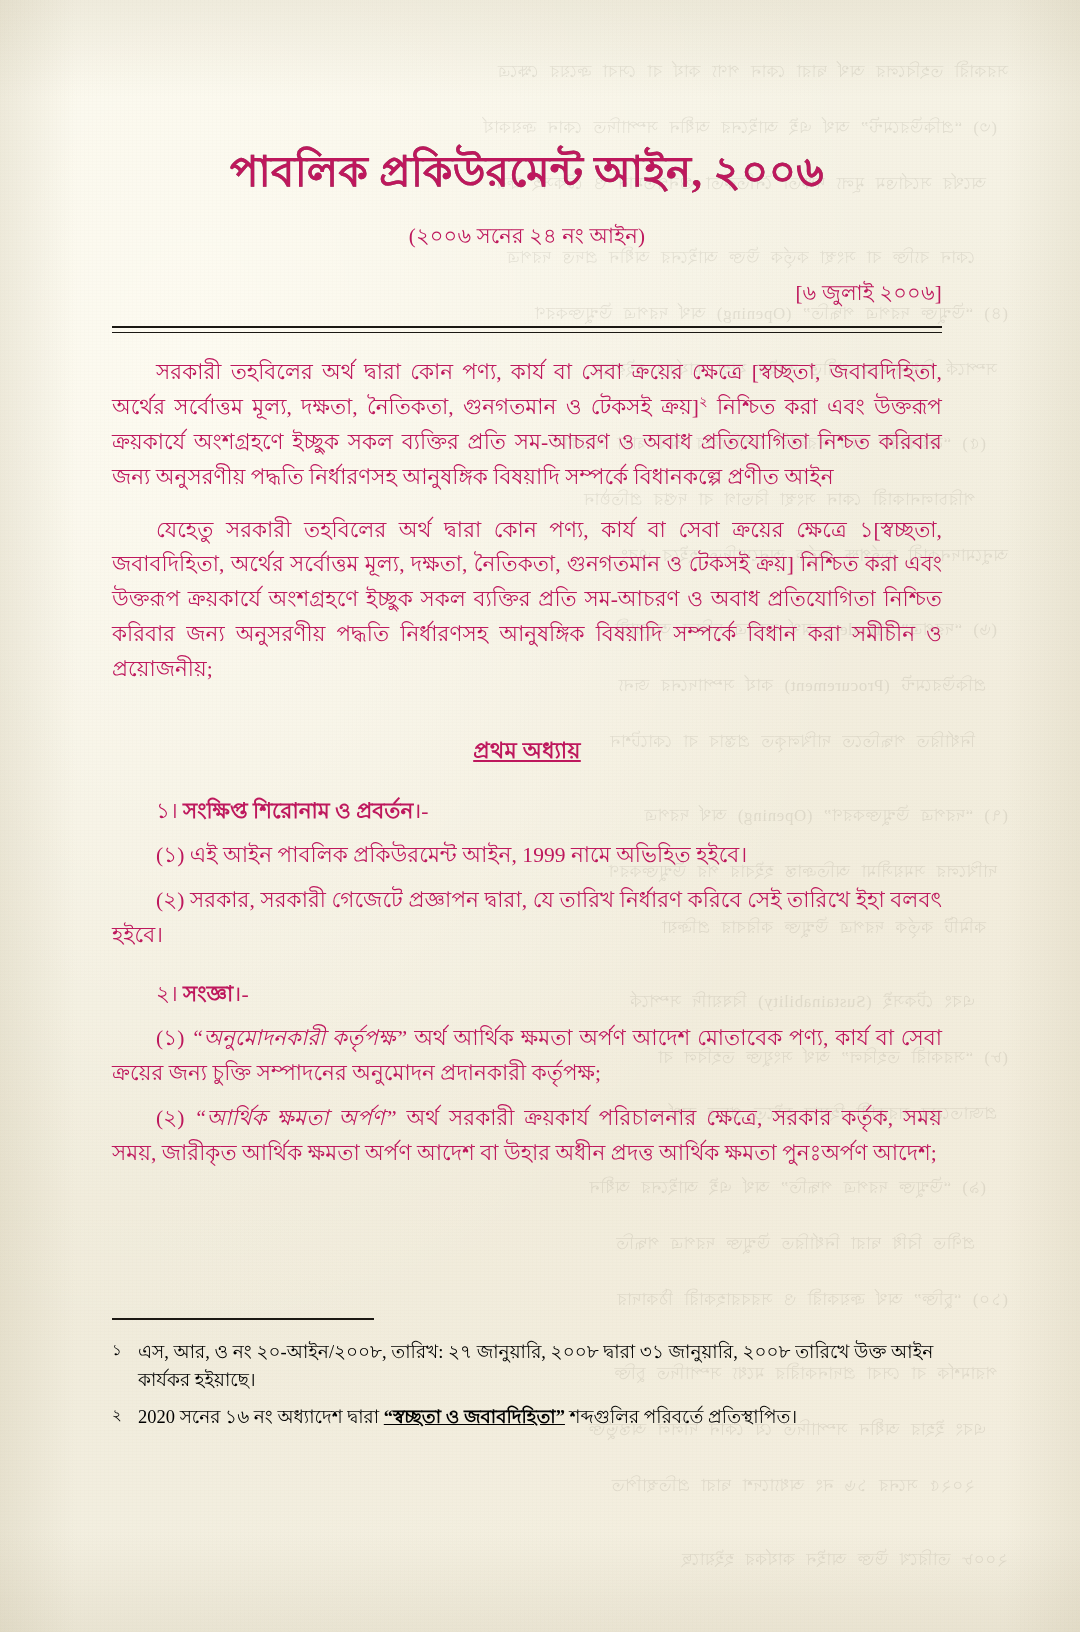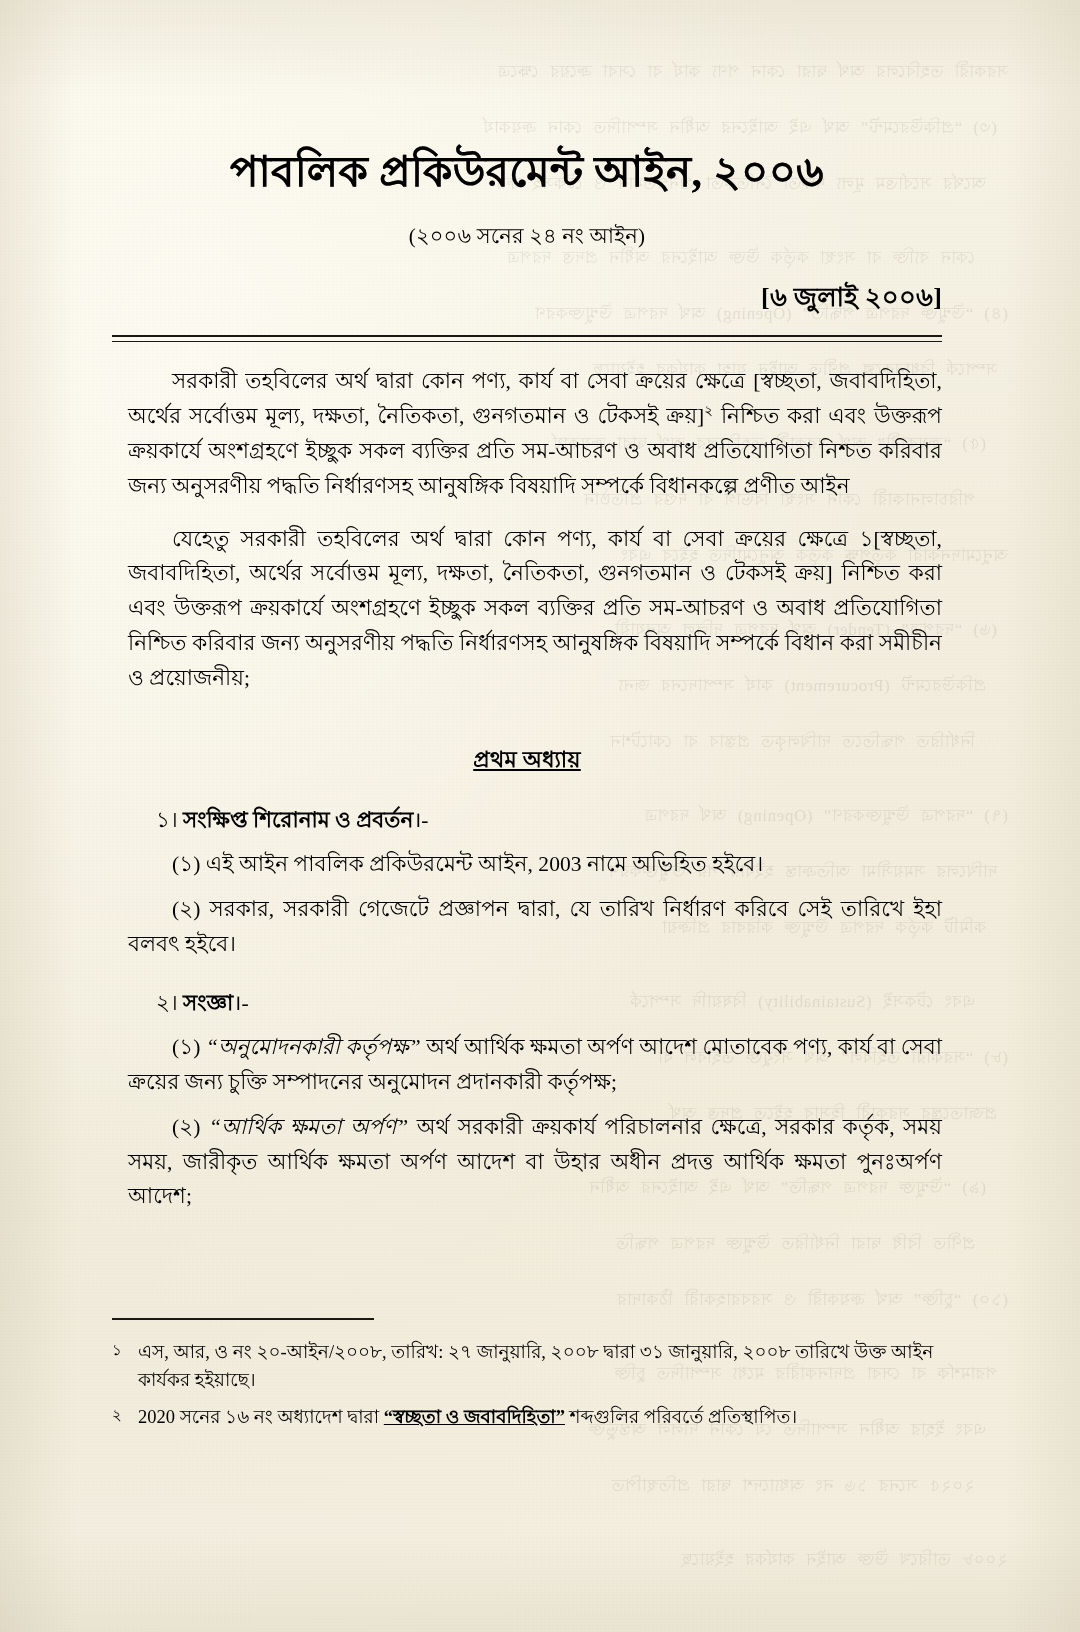--- a/index.html
+++ b/index.html
@@ -66,21 +66,21 @@
   .page {
     position: absolute;
     inset: 0;
     z-index: 5;
   }
   .content {
     position: absolute;
     left: 112px;
     top: 0;
     width: 830px;
-    color: #000000;
+    color: #be185d;
   }
 
   .doc-title {
     text-align: center;
     font-size: 42px;
     font-weight: bold;
     line-height: 1.15;
     letter-spacing: 0.4px;
     margin: 0;
     padding-top: 148px;
@@ -88,25 +88,24 @@
   }
   .doc-subtitle {
     text-align: center;
     font-size: 21px;
     margin: 0;
     padding-top: 24px;
     letter-spacing: 0.2px;
   }
   .doc-date {
     text-align: right;
-    font-size: 26px;
+    font-size: 21px;
     margin: 0;
     padding-top: 22px;
     letter-spacing: 0.2px;
-    font-weight: bold;
   }
 
   .rule-double {
     margin-top: 14px;
     border-top: 2.2px solid #1b1813;
     border-bottom: 1.3px solid #1b1813;
     height: 4px;
     width: 100%;
   }
 
@@ -114,21 +113,21 @@
     padding-top: 22px;
   }
   p.para {
     margin: 0;
     font-size: 21.5px;
     line-height: 1.62;
     text-align: justify;
     text-justify: inter-word;
     letter-spacing: 0.05px;
   }
-  p.indent { text-indent: 44px; margin-left: 16px; }
+  p.indent { text-indent: 44px; }
   p.gap    { margin-top: 10px; }
   p.gap-lg { margin-top: 18px; }
 
   .sup {
     font-size: 0.62em;
     vertical-align: super;
     line-height: 0;
   }
 
   .chapter-wrap {
@@ -247,21 +246,21 @@
       <p class="para indent gap-lg">যেহেতু সরকারী তহবিলের অর্থ দ্বারা কোন পণ্য, কার্য বা সেবা ক্রয়ের ক্ষেত্রে ১[স্বচ্ছতা, জবাবদিহিতা, অর্থের সর্বোত্তম মূল্য, দক্ষতা, নৈতিকতা, গুনগতমান ও টেকসই ক্রয়] নিশ্চিত করা এবং উক্তরূপ ক্রয়কার্যে অংশগ্রহণে ইচ্ছুক সকল ব্যক্তির প্রতি সম-আচরণ ও অবাধ প্রতিযোগিতা নিশ্চিত করিবার জন্য অনুসরণীয় পদ্ধতি নির্ধারণসহ আনুষঙ্গিক বিষয়াদি সম্পর্কে বিধান করা সমীচীন ও প্রয়োজনীয়;</p>
 
     </div>
 
     <div class="chapter-wrap">
       <p class="chapter-no">প্রথম অধ্যায়</p>
     </div>
 
     <p class="sec-head"><span>১।</span>&nbsp;<b>সংক্ষিপ্ত শিরোনাম ও প্রবর্তন</b><span>।-</span></p>
 
-    <p class="para indent gap"><span>(১)</span>&nbsp;<span>এই আইন পাবলিক প্রকিউরমেন্ট আইন, 2003 নামে অভিহিত হইবে।</span></p>
+    <p class="para indent gap"><span>(১)</span>&nbsp;<span>এই আইন পাবলিক প্রকিউরমেন্ট আইন, 1999 নামে অভিহিত হইবে।</span></p>
 
     <p class="para indent gap"><span>(২)</span>&nbsp;<span>সরকার, সরকারী গেজেটে প্রজ্ঞাপন দ্বারা, যে তারিখ নির্ধারণ করিবে সেই তারিখে ইহা বলবৎ হইবে।</span></p>
 
     <p class="sec-head"><span>২।</span>&nbsp;<b>সংজ্ঞা</b><span>।-</span></p>
 
 
     <p class="para indent gap"><span>(১)</span>&nbsp;<span class="defterm">“অনুমোদনকারী কর্তৃপক্ষ”</span><span> অর্থ আর্থিক ক্ষমতা অর্পণ আদেশ মোতাবেক পণ্য, কার্য বা সেবা ক্রয়ের জন্য চুক্তি সম্পাদনের অনুমোদন প্রদানকারী কর্তৃপক্ষ;</span></p>
 
     <p class="para indent gap"><span>(২)</span>&nbsp;<span class="defterm">“আর্থিক ক্ষমতা অর্পণ”</span><span> অর্থ সরকারী ক্রয়কার্য পরিচালনার ক্ষেত্রে, সরকার কর্তৃক, সময় সময়, জারীকৃত আর্থিক ক্ষমতা অর্পণ আদেশ বা উহার অধীন প্রদত্ত আর্থিক ক্ষমতা পুনঃঅর্পণ আদেশ;</span></p>
 

